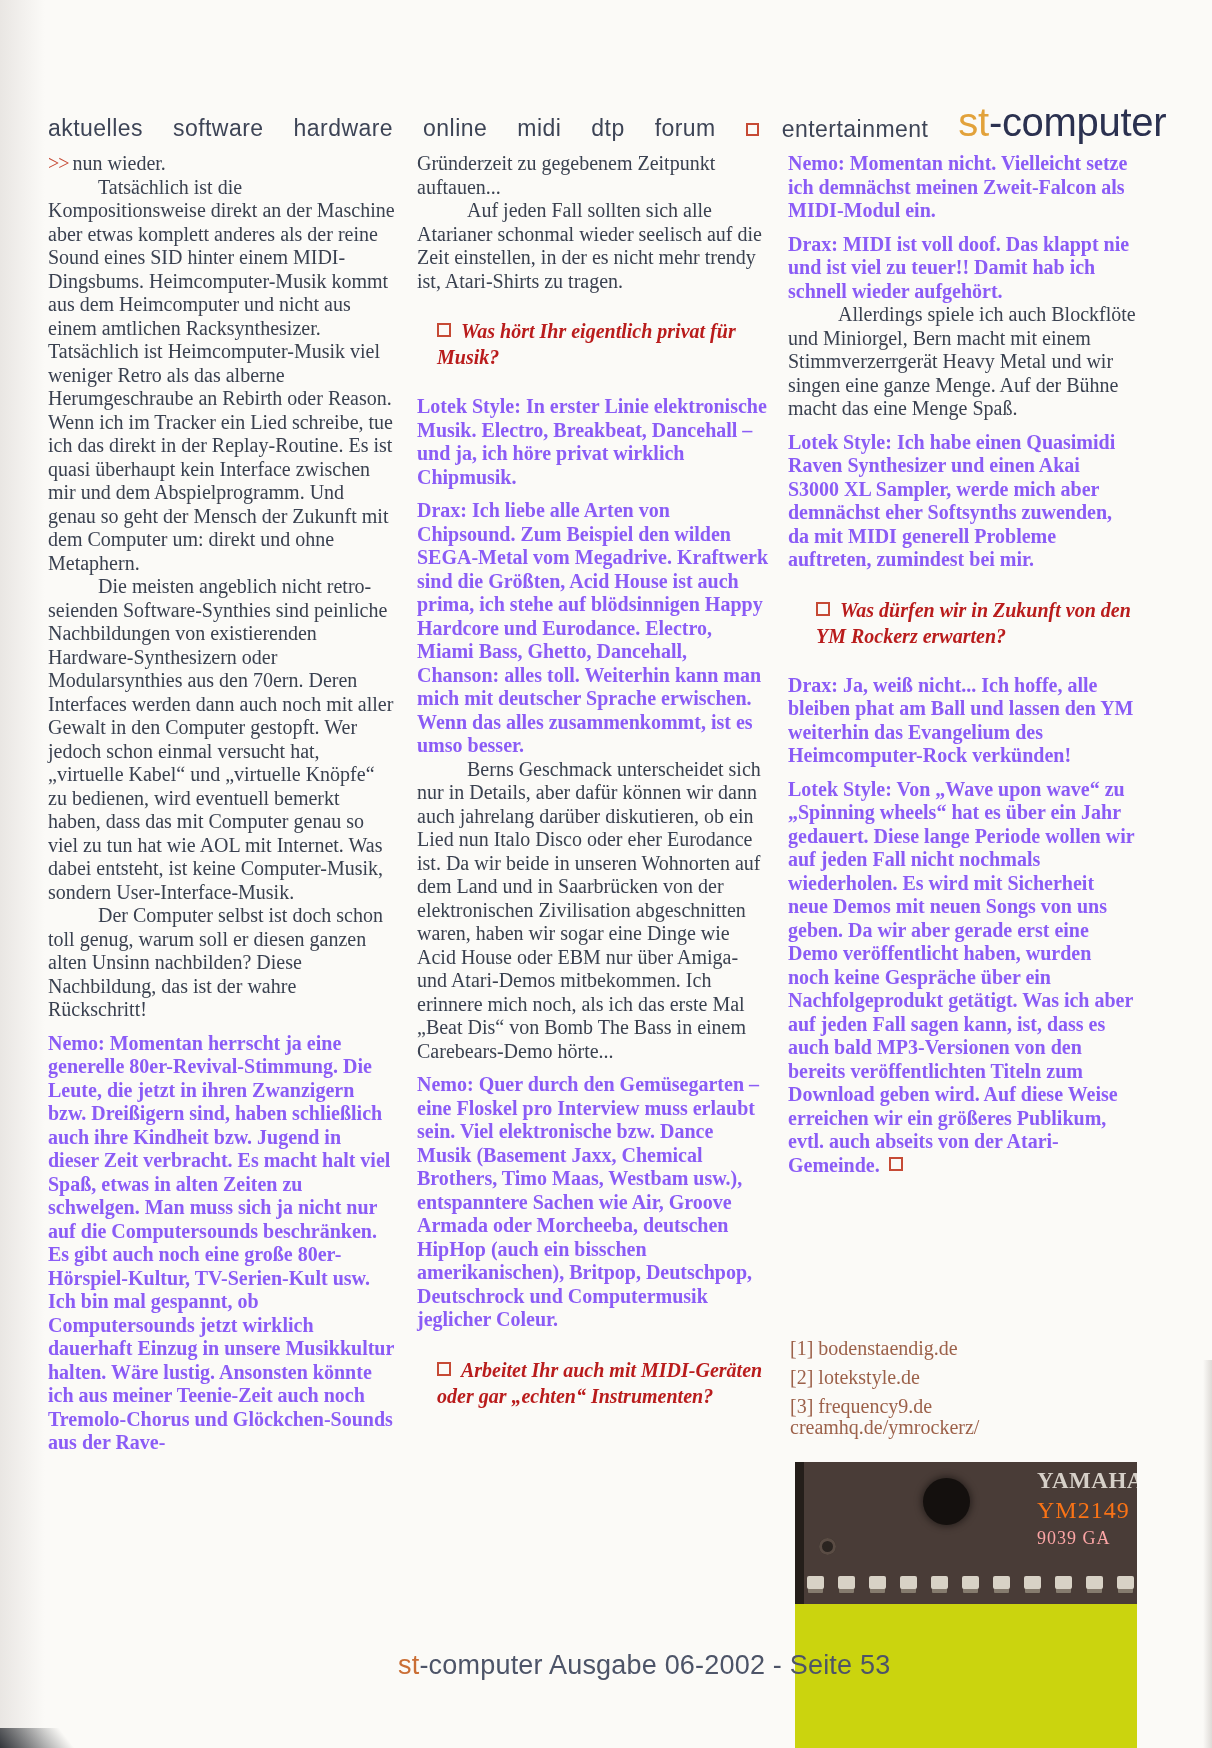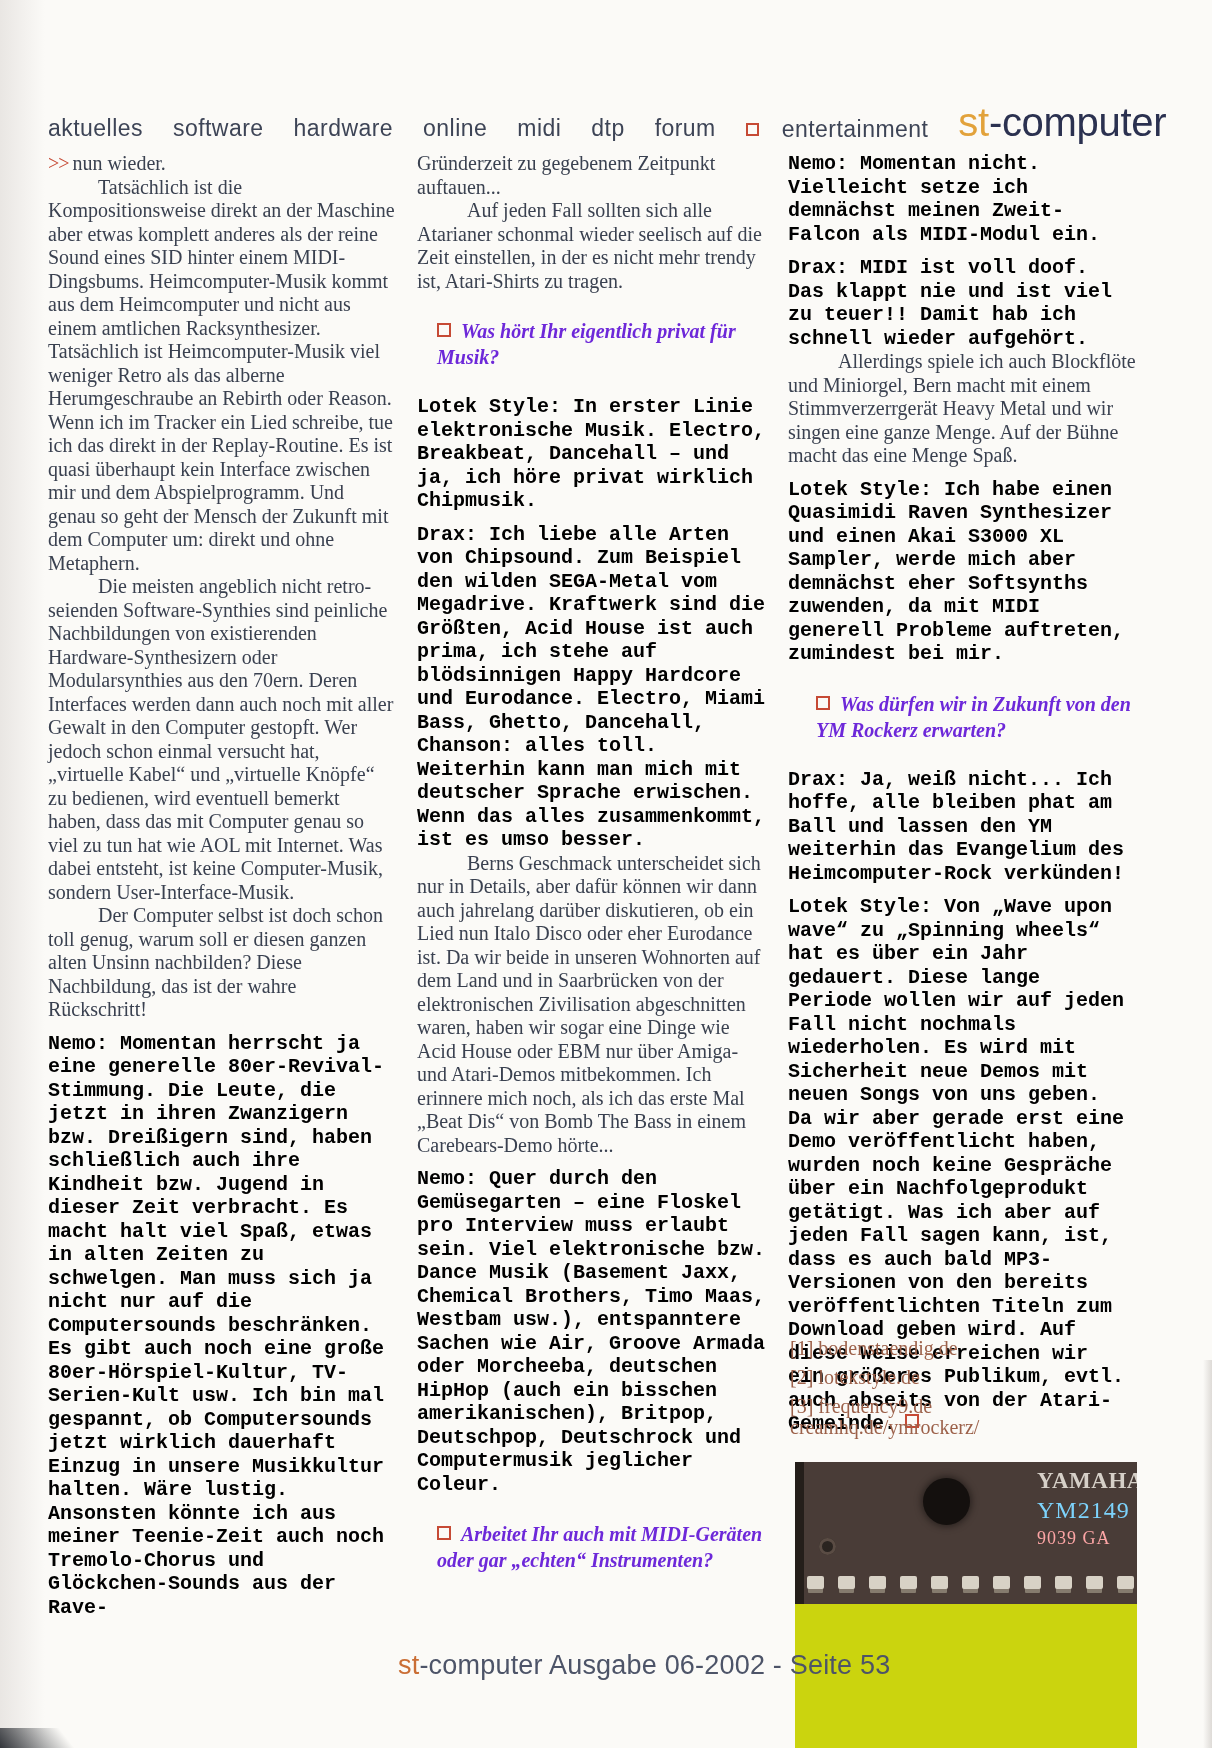--- a/index.html
+++ b/index.html
@@ -30,24 +30,24 @@
 
   
   .col{position:absolute;top:152px;font-size:20px;line-height:23.5px;
     color:#3a4150;}
   #col-0{left:48px;width:348px;}
   #col-1{left:417px;width:352px;}
   #col-2{left:788px;width:348px;}
   .para{margin:0;}
   .para.gap{margin-top:10px;}
   .para.indent{text-indent:50px;}
-  .speaker{font-weight:bold;color:#000000;font-family:Liberation Mono, monospace;}
+  .speaker{font-weight:bold;color:#8b5cf6;}
   .lead{color:var(--accent_red,#c64a35);letter-spacing:-1px;}
   .question{font-weight:bold;font-style:italic;margin:25px 0;
-    padding-left:20px;line-height:26px;color:#6d28d9;}
+    padding-left:20px;line-height:26px;color:#b91c1c;}
   #col-2 .question{padding-left:28px;}
   .qsq{display:inline-block;width:10px;height:10px;
     border:2px solid var(--accent_red,#c64a35);margin-right:10px;
     position:relative;top:-1px;font-style:normal;}
   .qsq.end{margin-left:9px;margin-right:0;}
 
   
   .links{position:absolute;left:790px;top:1334px;width:348px;
     font-size:20px;line-height:29px;color:var(--link_brown,#9c614a);}
   .url{position:absolute;left:790px;top:1416px;width:348px;
@@ -58,21 +58,21 @@
     overflow:hidden;background:#493c37;}
   .chip{position:absolute;left:0;top:0;right:0;height:142px;background:#493c37;}
   .chip-strip{position:absolute;left:0;top:0;width:9px;height:142px;background:#241e1a;}
   .bigdot{position:absolute;left:128px;top:16px;width:47px;height:47px;
     border-radius:50%;background:#14100e;box-shadow:0 0 6px 2px rgba(20,16,14,.55);}
   .smalldot{position:absolute;left:24px;top:76px;width:17px;height:17px;
     border-radius:50%;background:#2a2420;box-shadow:inset 0 0 0 3px #5a4c44;}
   .chiptext{position:absolute;left:242px;top:6px;width:120px;
     font-family:Liberation Serif, serif;color:#d6d0c8;white-space:nowrap;}
   .chiptext .brand{font-weight:bold;font-size:23px;letter-spacing:.5px;}
-  .chiptext .model{font-size:24px;letter-spacing:1px;margin-top:3px;color:#7dd3fc;}
+  .chiptext .model{font-size:24px;letter-spacing:1px;margin-top:3px;color:#f97316;}
   .chiptext .code{font-size:18px;letter-spacing:1px;margin-top:4px;color:#fca5a5;}
   .pins{position:absolute;left:12px;right:4px;top:114px;height:22px;
     display:flex;gap:14px;}
   .pin{flex:none;width:17px;height:13px;background:#d8d2c6;
     border-radius:2px;box-shadow:0 5px 0 -1px #857b6e;}
   .pcb{position:absolute;left:0;right:0;top:142px;bottom:0;
     background:var(--pcb_yellow,#cbd40e);}
 
   
   .footer{position:absolute;left:398px;top:1650px;

